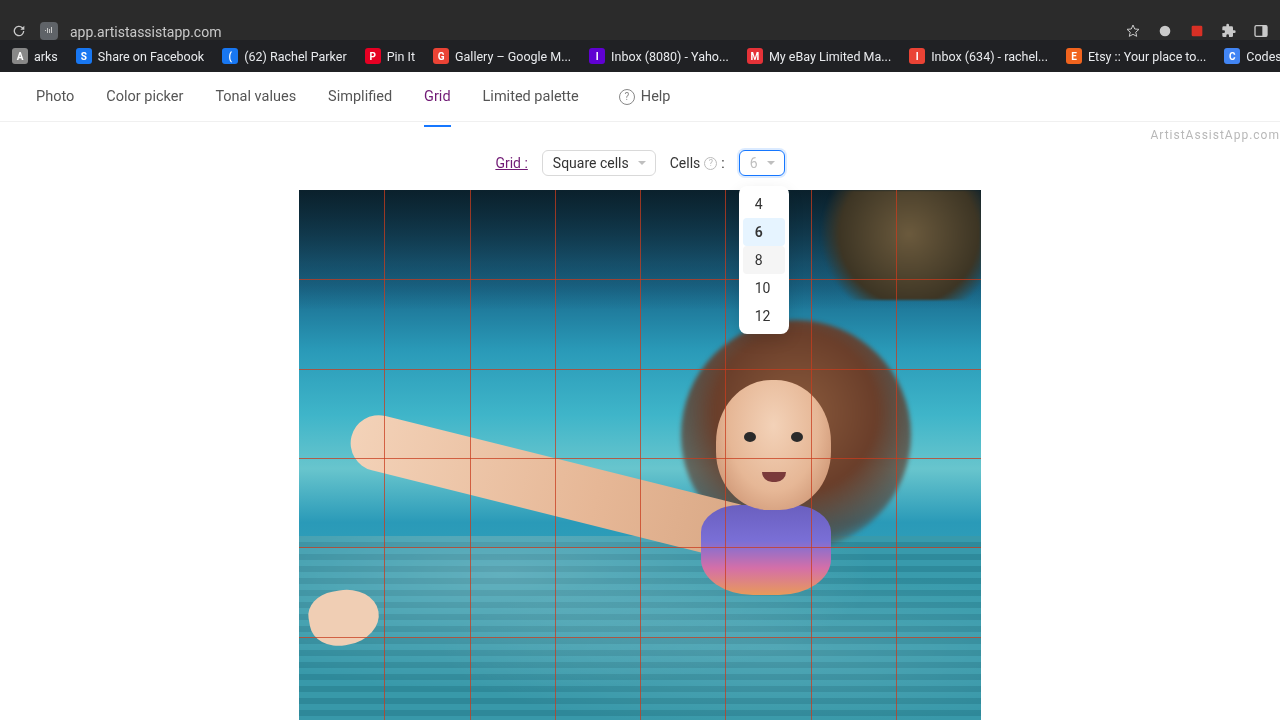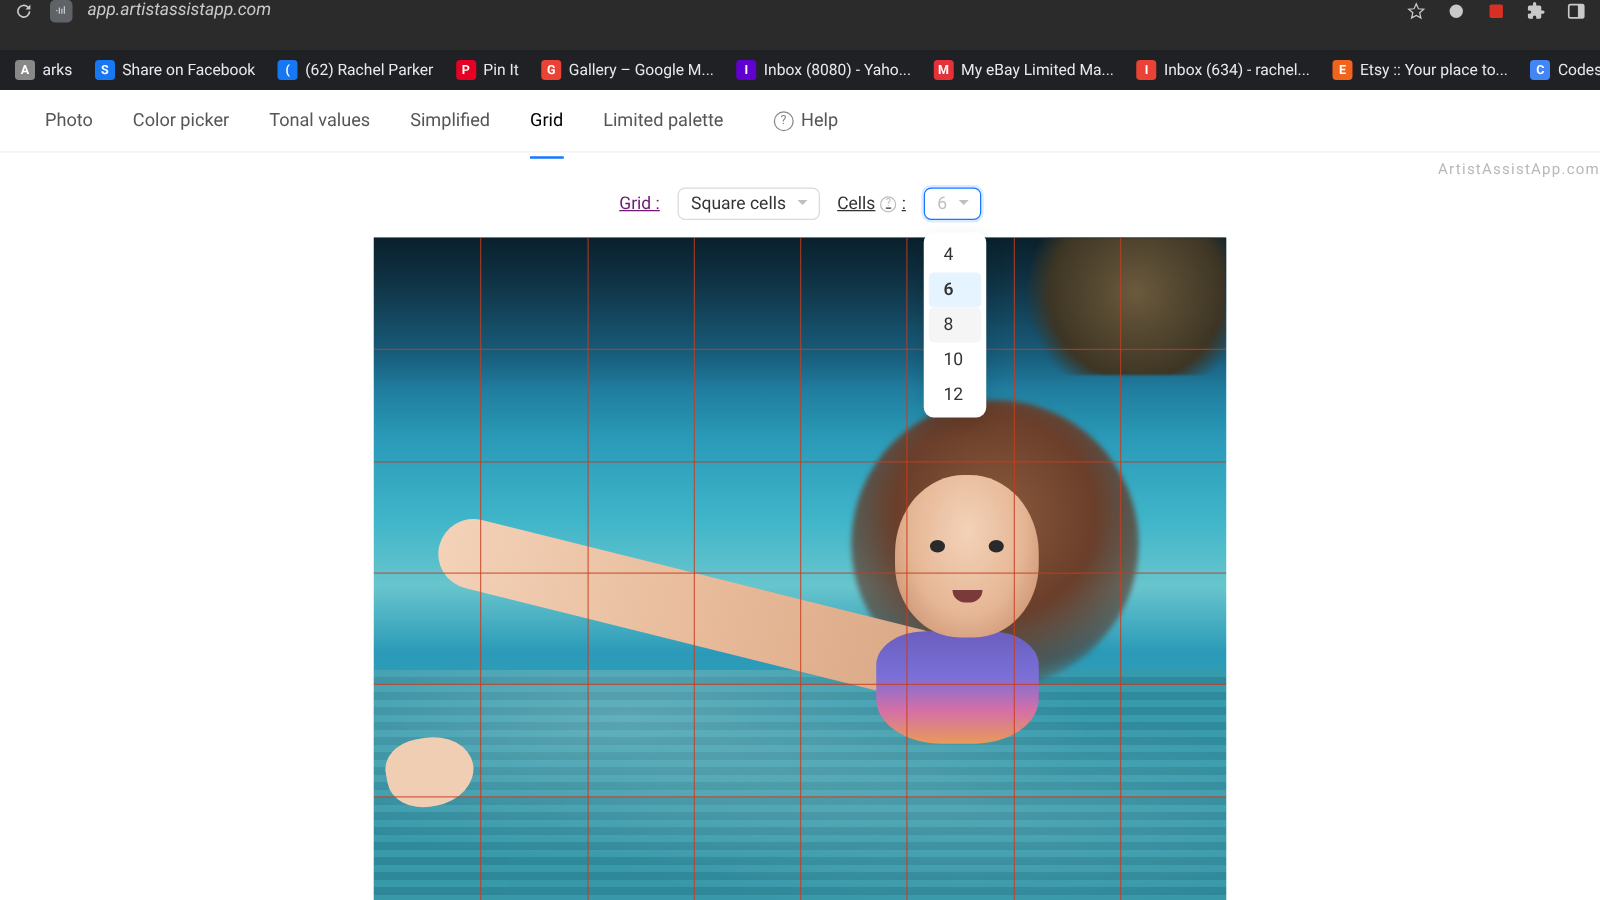--- a/index.html
+++ b/index.html
@@ -1,53 +1,53 @@
 <!DOCTYPE html>
 <html><head>
 <meta charset="utf-8">
 <style>
 * { margin: 0; padding: 0; box-sizing: border-box; font-family: -apple-system, BlinkMacSystemFont, "Segoe UI", Roboto, sans-serif; }
 body { width: 1280px; height: 720px; overflow: hidden; background: #fff; }
 
 
-.browser-bar { background: #2b2b2b; height: 40px; display: flex; align-items: flex-start; padding: 0 10px; gap: 12px; font-style: italic; }
+.browser-bar { background: #2b2b2b; height: 40px; display: flex; align-items: flex-end; padding: 0 10px; gap: 12px; }
 .reload-btn { width: 18px; height: 18px; display:flex; align-items:center; justify-content:center; }
 .reload-btn svg { width:16px; height:16px; fill:#c9c9c9; }
 .site-badge { width:18px; height:18px; background:#5f6368; border-radius:4px; display:flex; align-items:center; justify-content:center; }
 .site-badge svg { width:12px; height:12px; fill:#c9c9c9; }
 .url-text { color:#c9c9c9; font-size:14px; flex:1; }
 .chrome-icons { display:flex; align-items:center; gap:14px; }
 .chrome-icons .ci { width:18px; height:18px; display:flex; align-items:center; justify-content:center; color:#c9c9c9; }
 .chrome-icons svg { width:16px; height:16px; fill:#c9c9c9; }
 .star-icon svg { fill:none; stroke:#c9c9c9; stroke-width:1.5; }
 
 
 .bookmarks-bar { background:#202124; height:32px; display:flex; align-items:center; padding:0 6px; gap:6px; color:#e8eaed; font-size:12.5px; overflow:hidden; }
 .bm-item { display:flex; align-items:center; gap:6px; padding:3px 6px; border-radius:4px; white-space:nowrap; }
 .bm-icon { width:16px; height:16px; border-radius:3px; display:flex; align-items:center; justify-content:center; font-size:10px; font-weight:bold; flex-shrink:0; }
 
 
 .app-tabs { background:#fff; height:50px; display:flex; align-items:center; padding:0 20px; gap:0; border-bottom:1px solid #f0f0f0; }
 .app-tab { padding:0 16px; height:60px; display:flex; align-items:center; color:#555; font-size:14.5px; cursor:pointer; position:relative; }
-.app-tab.active { color:#000000; }
+.app-tab.active { color:#701a75; }
 .app-tab.active::after { content:""; position:absolute; left:16px; right:16px; bottom:0; height:2px; background:#1677ff; }
 .help-tab { display:flex; align-items:center; gap:6px; margin-left:8px; }
 .help-icon { width:16px; height:16px; border:1.5px solid #888; border-radius:50%; display:flex; align-items:center; justify-content:center; font-size:10px; color:#888; }
 
 
 .watermark { text-align:right; color:#b8b8b8; font-size:12px; letter-spacing:1px; margin-top:6px; }
 
 
 .controls-row { display:flex; align-items:center; justify-content:center; gap:14px; margin-top:8px; font-size:14px; color:#333; position:relative; }
 .ctrl-label { color:#701a75;text-decoration:underline; }
 .select-box { border:1px solid #d9d9d9; border-radius:6px; padding:4px 26px 4px 10px; position:relative; background:#fff; min-width:108px; font-size:14px; color:#333; }
 .select-box.focused { border-color:#1677ff; box-shadow:0 0 0 2px rgba(22,119,255,0.15); }
 .select-box .chev { position:absolute; right:8px; top:50%; transform:translateY(-50%); }
 .select-box .chev svg { width:10px; height:10px; fill:#bfbfbf; }
-.cells-label { display:flex; align-items:center; gap:4px;text-decoration:underline; }
+.cells-label { display:flex; align-items:center; gap:4px; }
 .info-icon { width:13px; height:13px; border:1px solid #bbb; border-radius:50%; display:flex; align-items:center; justify-content:center; font-size:9px; color:#bbb; }
 .cells-select { min-width:40px; color:#bfbfbf; }
 
 
 .dropdown { position:absolute; top:36px; left:0; background:#fff; border-radius:8px; box-shadow:0 6px 16px rgba(0,0,0,0.12); padding:4px; min-width:50px; z-index:100; }
 .dropdown-host { position:relative; }
 .dd-item { padding:6px 12px; font-size:14px; color:#333; border-radius:4px; cursor:pointer; text-align:left; }
 .dd-item.selected { background:#e6f4ff; font-weight:600; }
 .dd-item.hover { background:#f5f5f5; }
 

